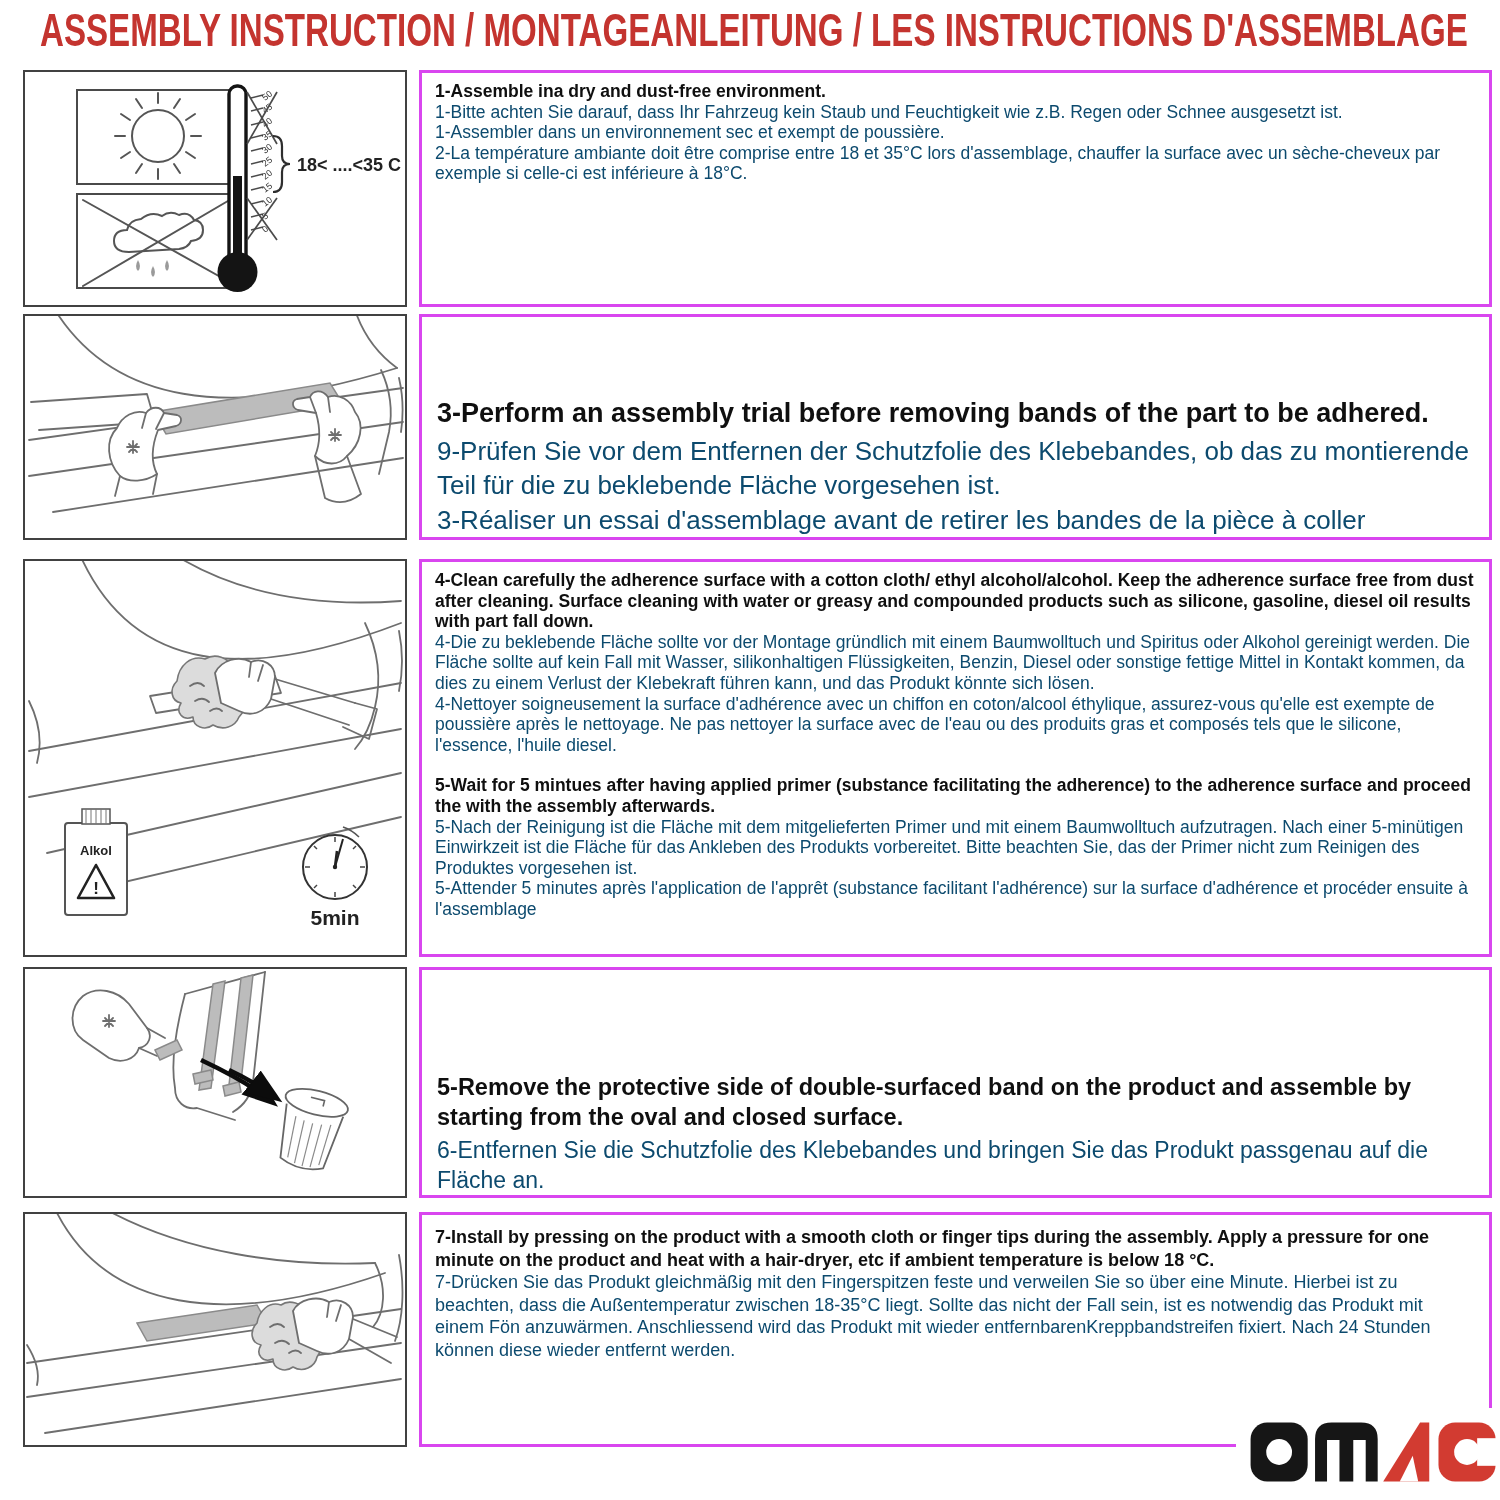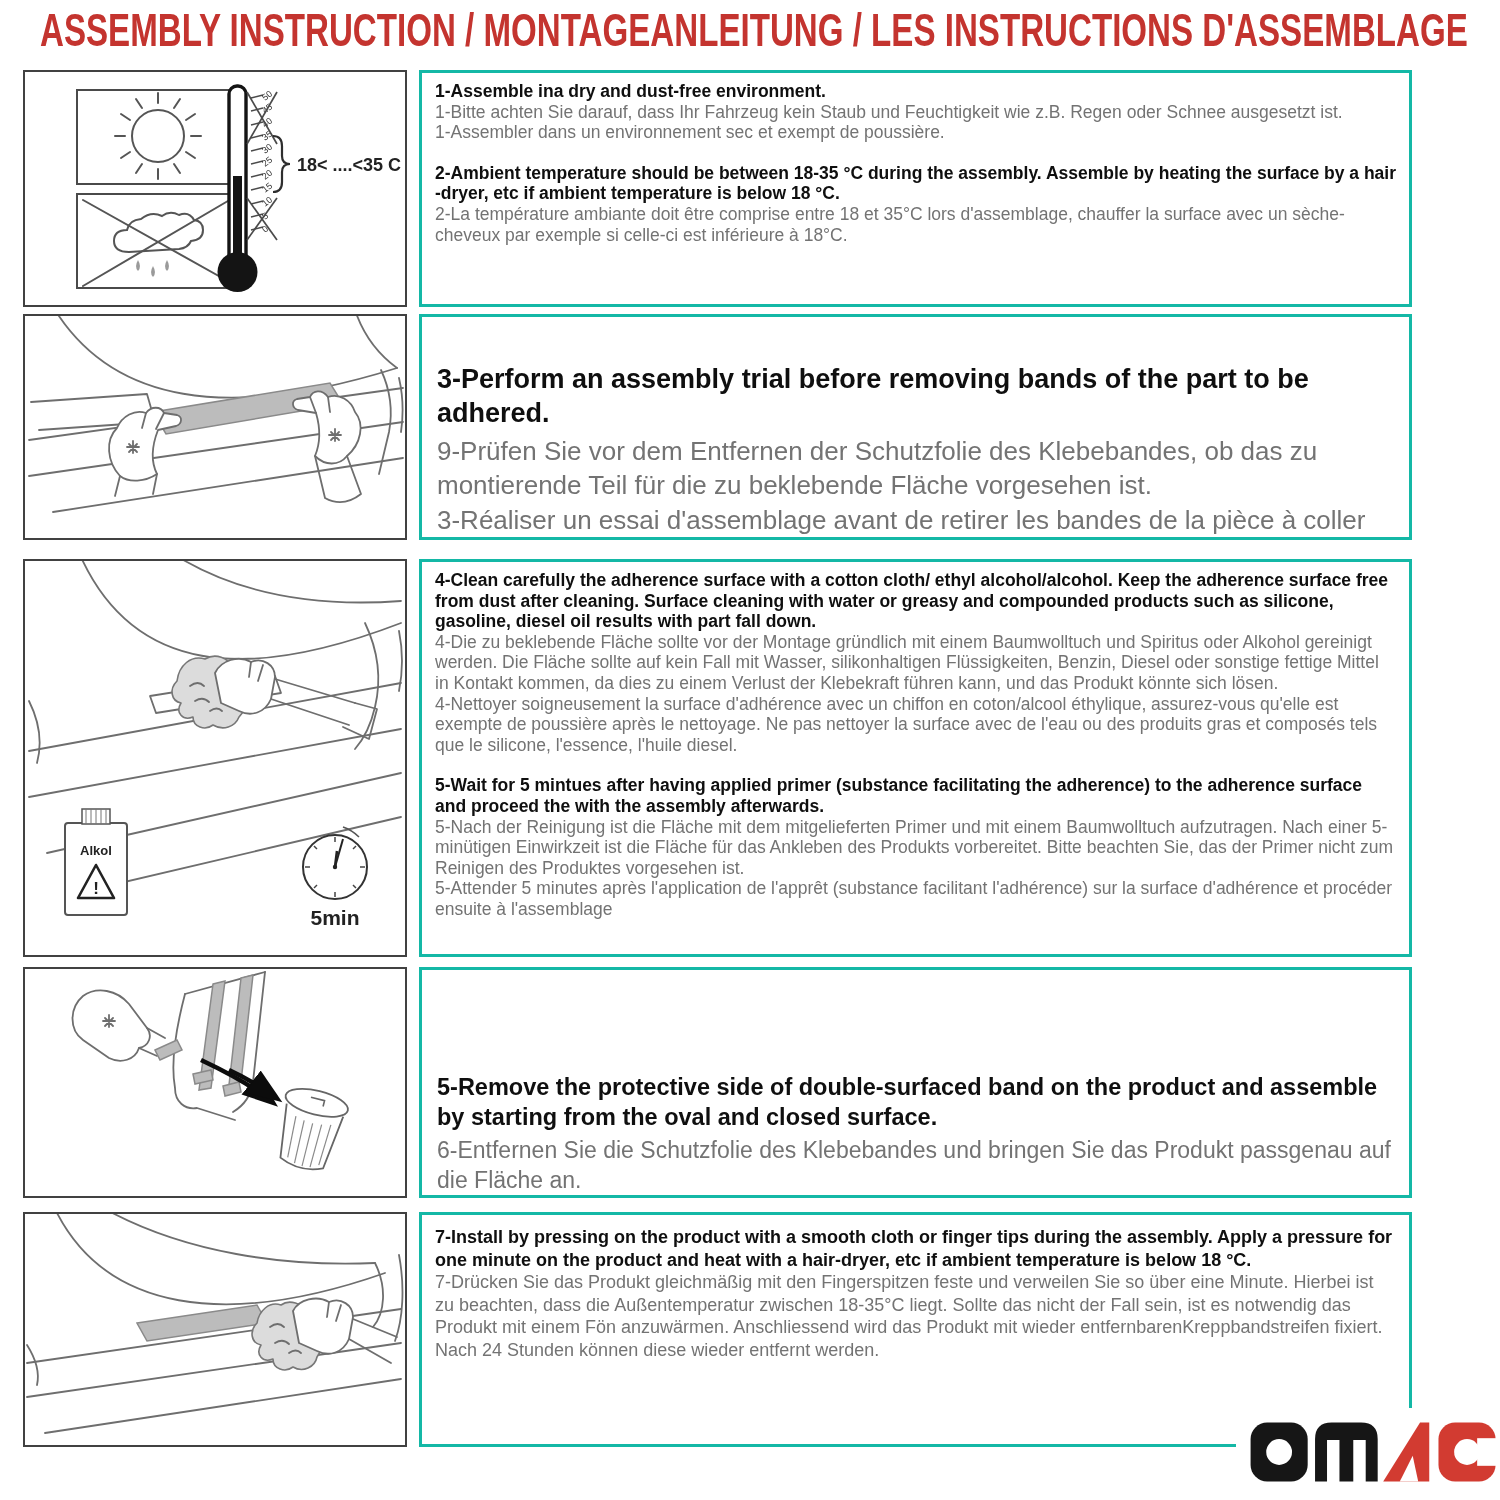--- a/index.html
+++ b/index.html
@@ -6,22 +6,22 @@
   body{width:1500px;height:1500px;position:relative;font-family:"Liberation Sans",sans-serif;color:#1c1c1c;overflow:hidden;}
   .title{position:absolute;left:40px;top:2px;margin:0;font-size:46px;line-height:56px;font-weight:700;color:#c4342f;white-space:nowrap;transform:scaleX(.72);transform-origin:left top;letter-spacing:0;}
   .row{position:absolute;left:23px;width:1469px;}
   .r1{top:70px;height:237px}
   .r2{top:314px;height:226px}
   .r3{top:559px;height:398px}
   .r4{top:967px;height:231px}
   .r5{top:1212px;height:235px}
   .illus{position:absolute;left:0;top:0;width:384px;height:100%;border:2px solid #414141;background:#fff;box-sizing:border-box;overflow:hidden;}
   .illus svg{display:block;width:100%;height:100%;}
-  .textbox{position:absolute;left:396px;top:0;width:993px;height:100%;border:3px solid #14b8a6;background:#fff;box-sizing:border-box;overflow:hidden;}
-  .textbox p{margin:0;color:#737373;}
+  .textbox{position:absolute;left:396px;top:0;width:1073px;height:100%;border:3px solid #d946ef;background:#fff;box-sizing:border-box;overflow:hidden;}
+  .textbox p{margin:0;color:#0c4a6e;}
   .textbox p.b{font-weight:700;color:#0f0f0f;}
   .textbox p.gap{margin-top:20px;}
   .small{padding:8px 13px;}
   .small p{font-size:17.5px;line-height:20.6px;}
   .mid{padding:0 15px;display:flex;flex-direction:column;justify-content:flex-end;}
   .mid p{font-size:26px;line-height:34.5px;}
   .mid p.b{font-size:27px;margin-bottom:3px;}
   .mid4 p{font-size:23px;line-height:30px;}
   .mid4 p.b{font-size:23.5px;}
   .s5{padding:11px 13px;}
@@ -111,21 +111,20 @@
         </g>
         <path d="M248,64 Q257,64 257,74 L257,84 Q257,92 265,92 Q257,92 257,100 L257,110 Q257,120 248,120" fill="none" stroke="#2e2e2e" stroke-width="2.2"></path>
         <text x="272" y="99" class="svgtxt" font-size="18" font-weight="600">18&lt; ....&lt;35 C</text>
       </g>
     </svg>
   </div>
   <div class="textbox small">
       <p class="b">1-Assemble ina dry and dust-free environment.</p>
       <p>1-Bitte achten Sie darauf, dass Ihr Fahrzeug kein Staub und Feuchtigkeit wie z.B. Regen oder Schnee ausgesetzt ist.</p>
       <p>1-Assembler dans un environnement sec et exempt de poussière.</p>
-      <p class="b gap">2-Ambient temperature should be between 18-35 °C  during the assembly. Assemble by heating the surface by a hair -dryer, etc if ambient temperature is below 18 °C.</p>
       <p>2-La température ambiante doit être comprise entre 18 et 35°C lors d'assemblage, chauffer la surface avec un sèche-cheveux par exemple si celle-ci est inférieure à 18°C.</p>
     </div>
 </section>
 
 <section class="row r2">
   <div class="illus">
     <svg viewBox="0 0 380 222">
       <g class="sk">
         <path d="M30,-6 C88,86 200,106 372,52"></path>
         <path d="M330,-6 Q342,30 372,52"></path>

